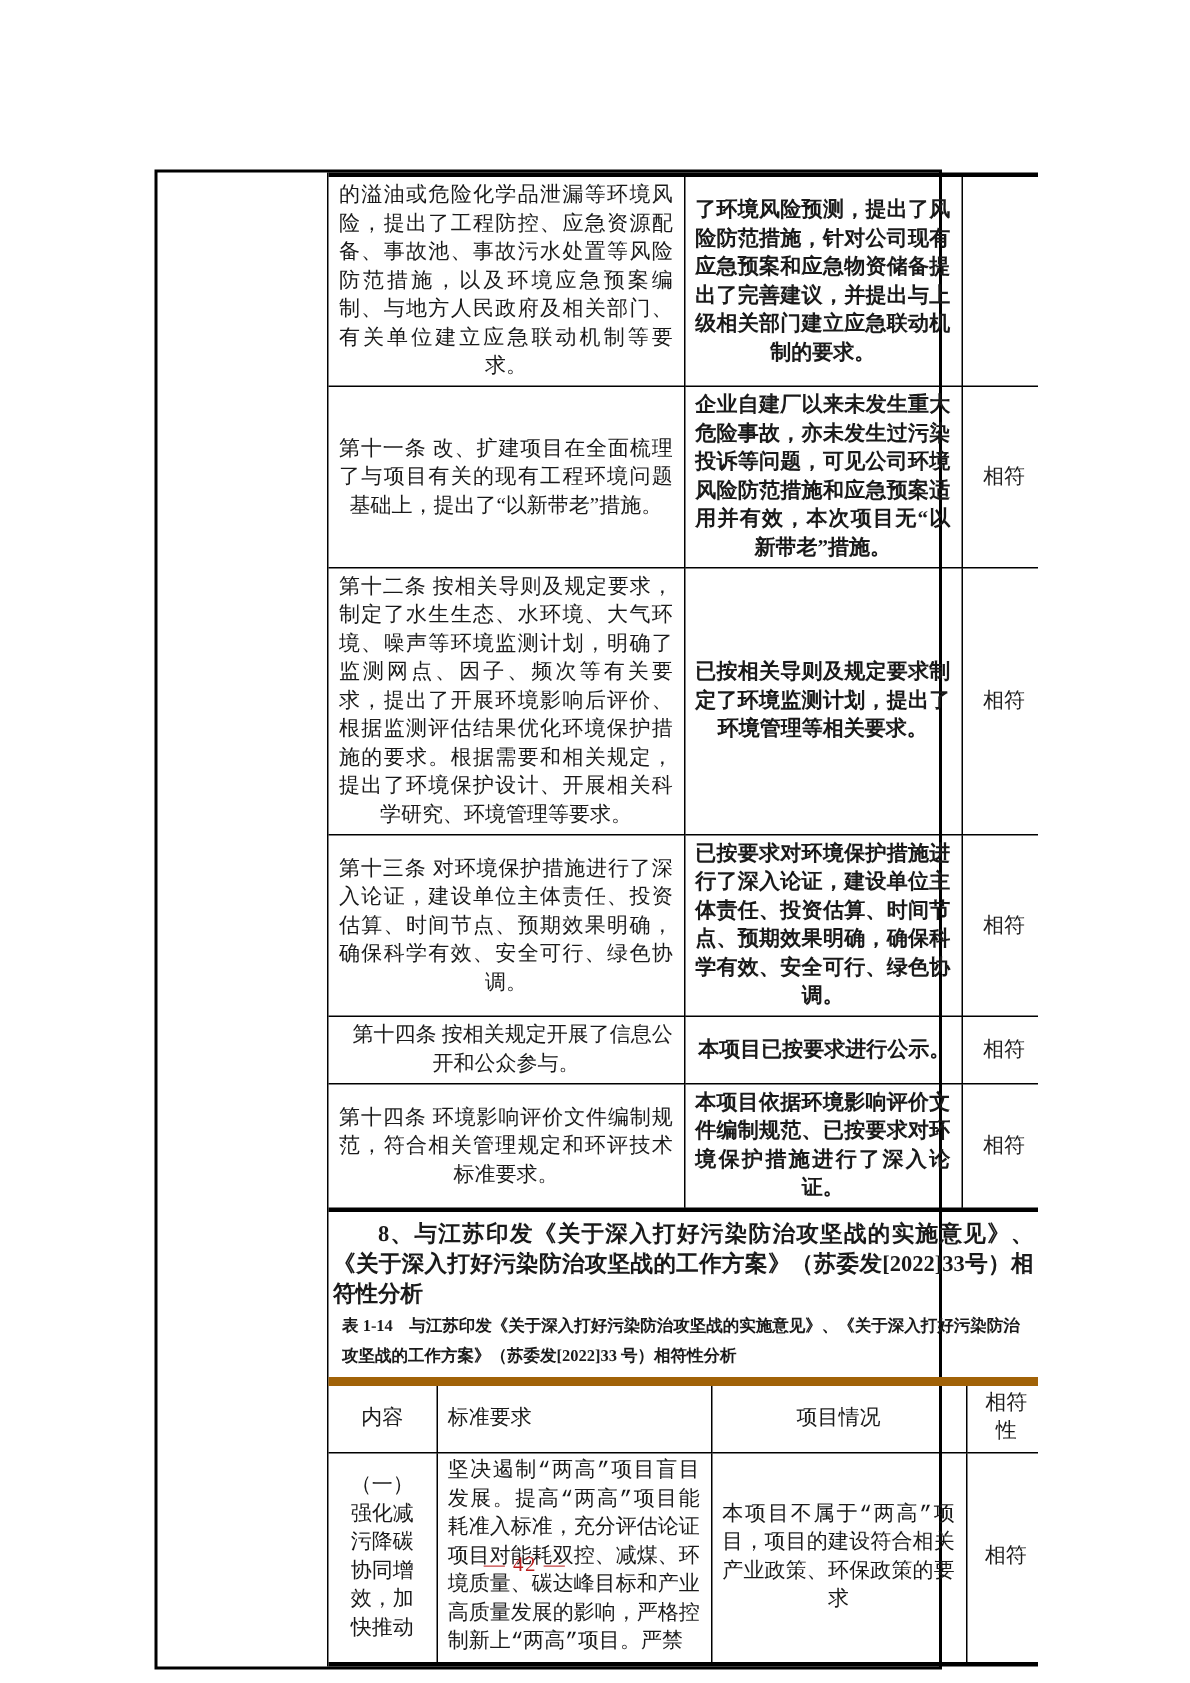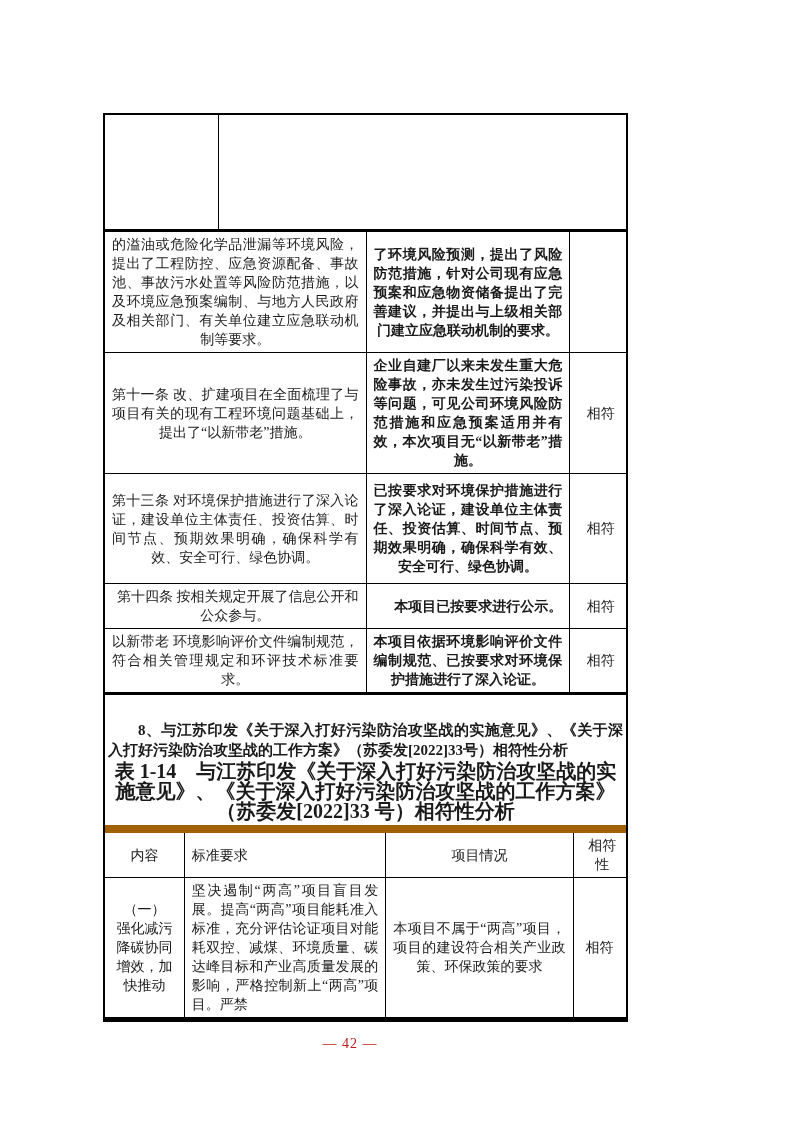--- a/index.html
+++ b/index.html
@@ -8,21 +8,21 @@
     width:793px; height:1122px;
     font-family:"Liberation Serif","DejaVu Serif",serif;
     color:#1a1a1a;
     position:relative;
   }
   .page { position:relative; width:793px; height:1122px; background:#fff; overflow:hidden; }
 
   .outer {
     position:absolute; left:103px; top:113px; width:525px;
     border:2px solid #000;
-    display:flex; align-items:stretch;flex-direction:column;
+    display:flex; align-items:stretch;
   }
   .left-col {
     width:114px; flex:0 0 114px;
     border-right:1px solid #000;
   }
   .content {
     flex:1 1 auto;
     border-top:3px solid #000;
     border-bottom:3px solid #000;
     display:flex; flex-direction:column;
@@ -49,29 +49,29 @@
   .just {
     text-align:justify;
     text-align-last:center;
     -moz-text-align-last:center;
   }
   .center { text-align:center; }
 
   .heading-block { padding:5px 3px 4px 3px; }
   .sec-heading {
     font-weight:bold; font-size:15px; line-height:20px;
-    text-align:justify; text-indent:2em;margin-top:20px;
+    text-align:justify; text-indent:2em;
   }
   .table-title {
-    font-weight:bold; font-size:20px; line-height:20px;
-    text-align:center; margin-top:1px;
+    font-weight:bold; font-size:11px; line-height:20px;
+    text-align:left; margin-top:1px;
     padding:0 6px;
   }
 
-  .t2 { border-top:8px solid #a16207; }
+  .t2 { border-top:6px solid #a16207;font-family:Liberation Mono, monospace; }
   .t2 th { height:41px; }
   .t2 .c-content  { width:72px; text-align:center; padding:3px 11px; white-space:pre-line; }
   .t2 .c-standard { width:183px; text-align:justify; }
   .t2 .c-proj     { width:170px; }
   .t2 .c-conf2    { width:48px; }
   .t2 .data-row td { height:120px; }
 
   .r0 td { height:115px; }
   .r1 td { height:98px; }
   .r2 td { height:164px; }
@@ -101,32 +101,37 @@
             <tr class="r0">
           <td class="c-req just">的溢油或危险化学品泄漏等环境风险，提出了工程防控、应急资源配备、事故池、事故污水处置等风险防范措施，以及环境应急预案编制、与地方人民政府及相关部门、有关单位建立应急联动机制等要求。</td>
           <td class="c-sit just">了环境风险预测，提出了风险防范措施，针对公司现有应急预案和应急物资储备提出了完善建议，并提出与上级相关部门建立应急联动机制的要求。</td>
           <td class="c-conf"></td>
         </tr>
         <tr class="r1">
           <td class="c-req just">第十一条 改、扩建项目在全面梳理了与项目有关的现有工程环境问题基础上，提出了“以新带老”措施。</td>
           <td class="c-sit just">企业自建厂以来未发生重大危险事故，亦未发生过污染投诉等问题，可见公司环境风险防范措施和应急预案适用并有效，本次项目无“以新带老”措施。</td>
           <td class="c-conf">相符</td>
         </tr>
+        <tr class="r2">
+          <td class="c-req just">第十二条 按相关导则及规定要求，制定了水生生态、水环境、大气环境、噪声等环境监测计划，明确了监测网点、因子、频次等有关要求，提出了开展环境影响后评价、根据监测评估结果优化环境保护措施的要求。根据需要和相关规定，提出了环境保护设计、开展相关科学研究、环境管理等要求。</td>
+          <td class="c-sit just">已按相关导则及规定要求制定了环境监测计划，提出了环境管理等相关要求。</td>
+          <td class="c-conf">相符</td>
+        </tr>
         <tr class="r3">
           <td class="c-req just">第十三条 对环境保护措施进行了深入论证，建设单位主体责任、投资估算、时间节点、预期效果明确，确保科学有效、安全可行、绿色协调。</td>
           <td class="c-sit just">已按要求对环境保护措施进行了深入论证，建设单位主体责任、投资估算、时间节点、预期效果明确，确保科学有效、安全可行、绿色协调。</td>
           <td class="c-conf">相符</td>
         </tr>
         <tr class="r4">
           <td class="c-req just">第十四条 按相关规定开展了信息公开和公众参与。</td>
           <td class="c-sit center">本项目已按要求进行公示。</td>
           <td class="c-conf">相符</td>
         </tr>
         <tr class="r5">
-          <td class="c-req just">以新带老 环境影响评价文件编制规范，符合相关管理规定和环评技术标准要求。</td>
+          <td class="c-req just">第十四条 环境影响评价文件编制规范，符合相关管理规定和环评技术标准要求。</td>
           <td class="c-sit just">本项目依据环境影响评价文件编制规范、已按要求对环境保护措施进行了深入论证。</td>
           <td class="c-conf">相符</td>
         </tr>
       </tbody>
         </table>
 
       <div class="heading-block">
         <div class="sec-heading">8、与江苏印发《关于深入打好污染防治攻坚战的实施意见》、《关于深入打好污染防治攻坚战的工作方案》（苏委发[2022]33号）相符性分析</div>
         <div class="table-title">表 1-14　与江苏印发《关于深入打好污染防治攻坚战的实施意见》、《关于深入打好污染防治攻坚战的工作方案》（苏委发[2022]33 号）相符性分析</div>
       </div>

